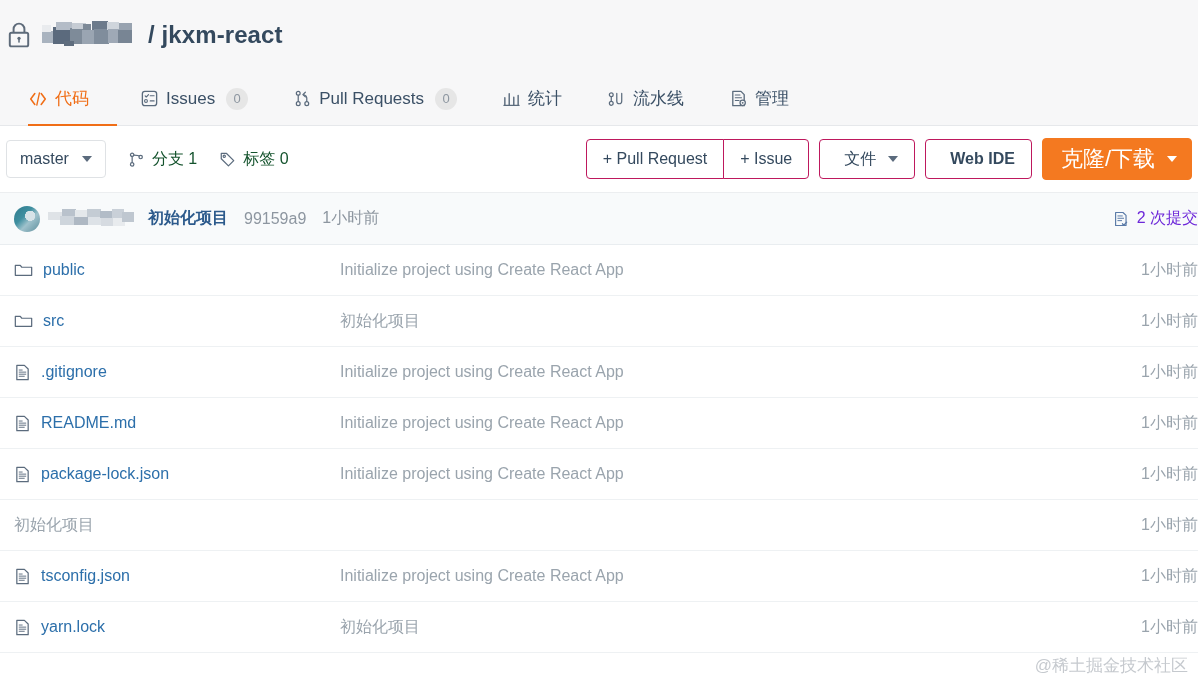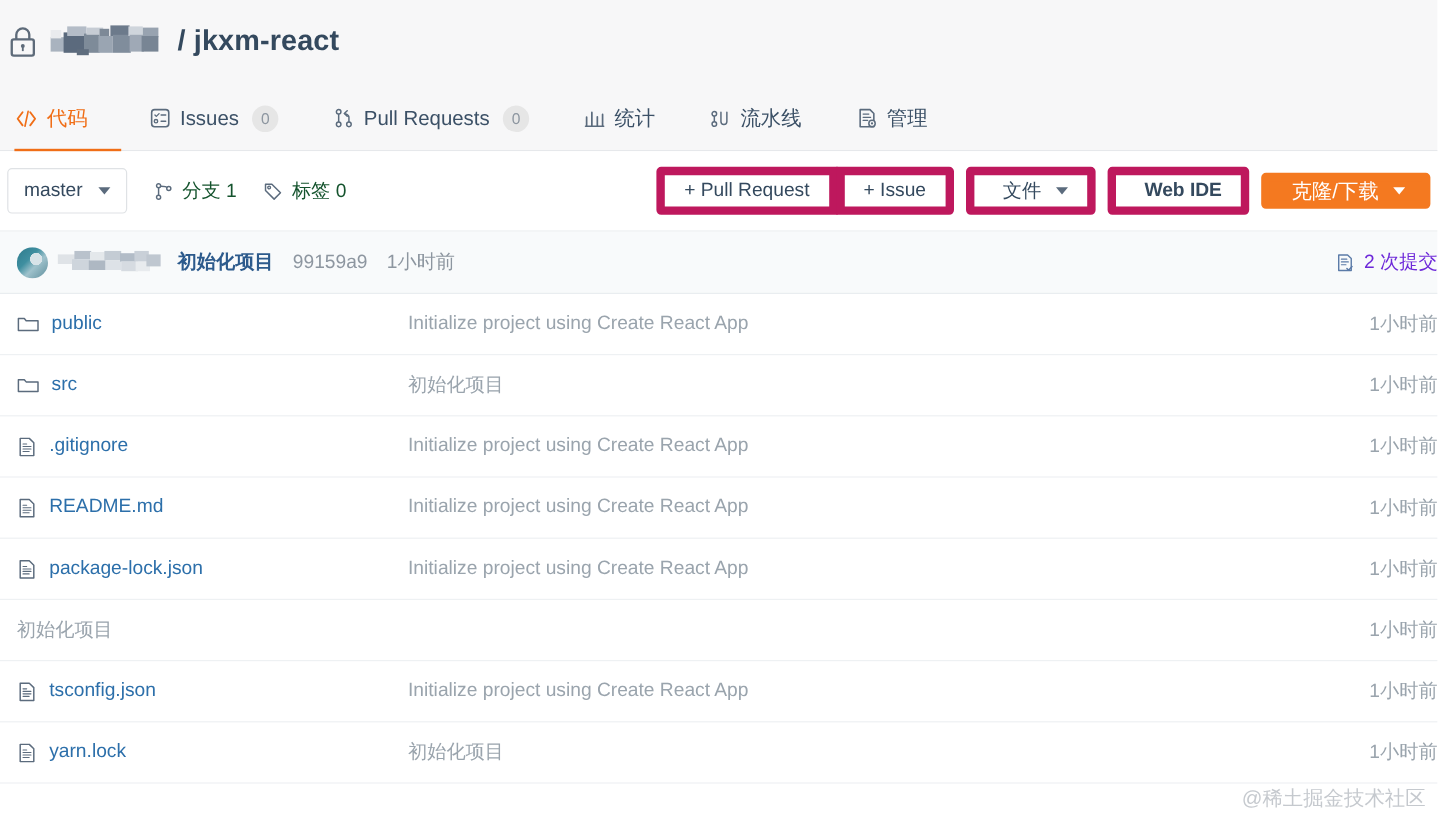--- a/index.html
+++ b/index.html
@@ -47,21 +47,21 @@
     white-space: nowrap;
     margin-left: 2px;
     line-height: 1;
   }
 
   
   .tabs {
     display: flex;
     align-items: flex-end;
     height: 56px;
-    padding-left: 12px;
+    padding-left: 28px;
     gap: 0;
   }
   .tab {
     display: flex;
     align-items: center;
     gap: 7px;
     height: 55px;
     padding: 0 22px;
     font-size: 17px;
     color: #3b5066;
@@ -127,39 +127,39 @@
     color: #14532d;
     cursor: pointer;
     white-space: nowrap;
   }
   .spacer { flex: 1 1 auto; }
   .btn-group { display: inline-flex; }
   .btn {
     display: inline-flex; align-items: center; justify-content: center; gap: 6px;
     height: 40px;
     padding: 0 16px;
-    border: 7px solid #be185d;
+    border: 1px solid #be185d;
     background: #fff;
     font-size: 16px;
     color: #34495e;
     border-radius: 4px;
     cursor: pointer;
     white-space: nowrap;
   }
   .btn-group .btn:first-child { border-radius: 4px 0 0 4px; }
   .btn-group .btn:last-child { border-radius: 0 4px 4px 0; margin-left: -1px; }
   .btn.sep { margin-left: 10px; padding-left: 24px; }
   .btn.bold { font-weight: bold; }
   .btn.primary {
     background: #f47920;
     border-color: #f47920;
     color: #ffffff;
-    font-size: 17px;
+    font-size: 22px;
     padding: 0 14px 0 18px;
-    height: 30px;
+    height: 42px;
   }
 
   
   .commit-bar {
     height: 52px;
     background: #f8fafb;
     display: flex;
     align-items: center;
     padding: 0 8px 0 14px;
     border-bottom: 1px solid #e9edf0;

